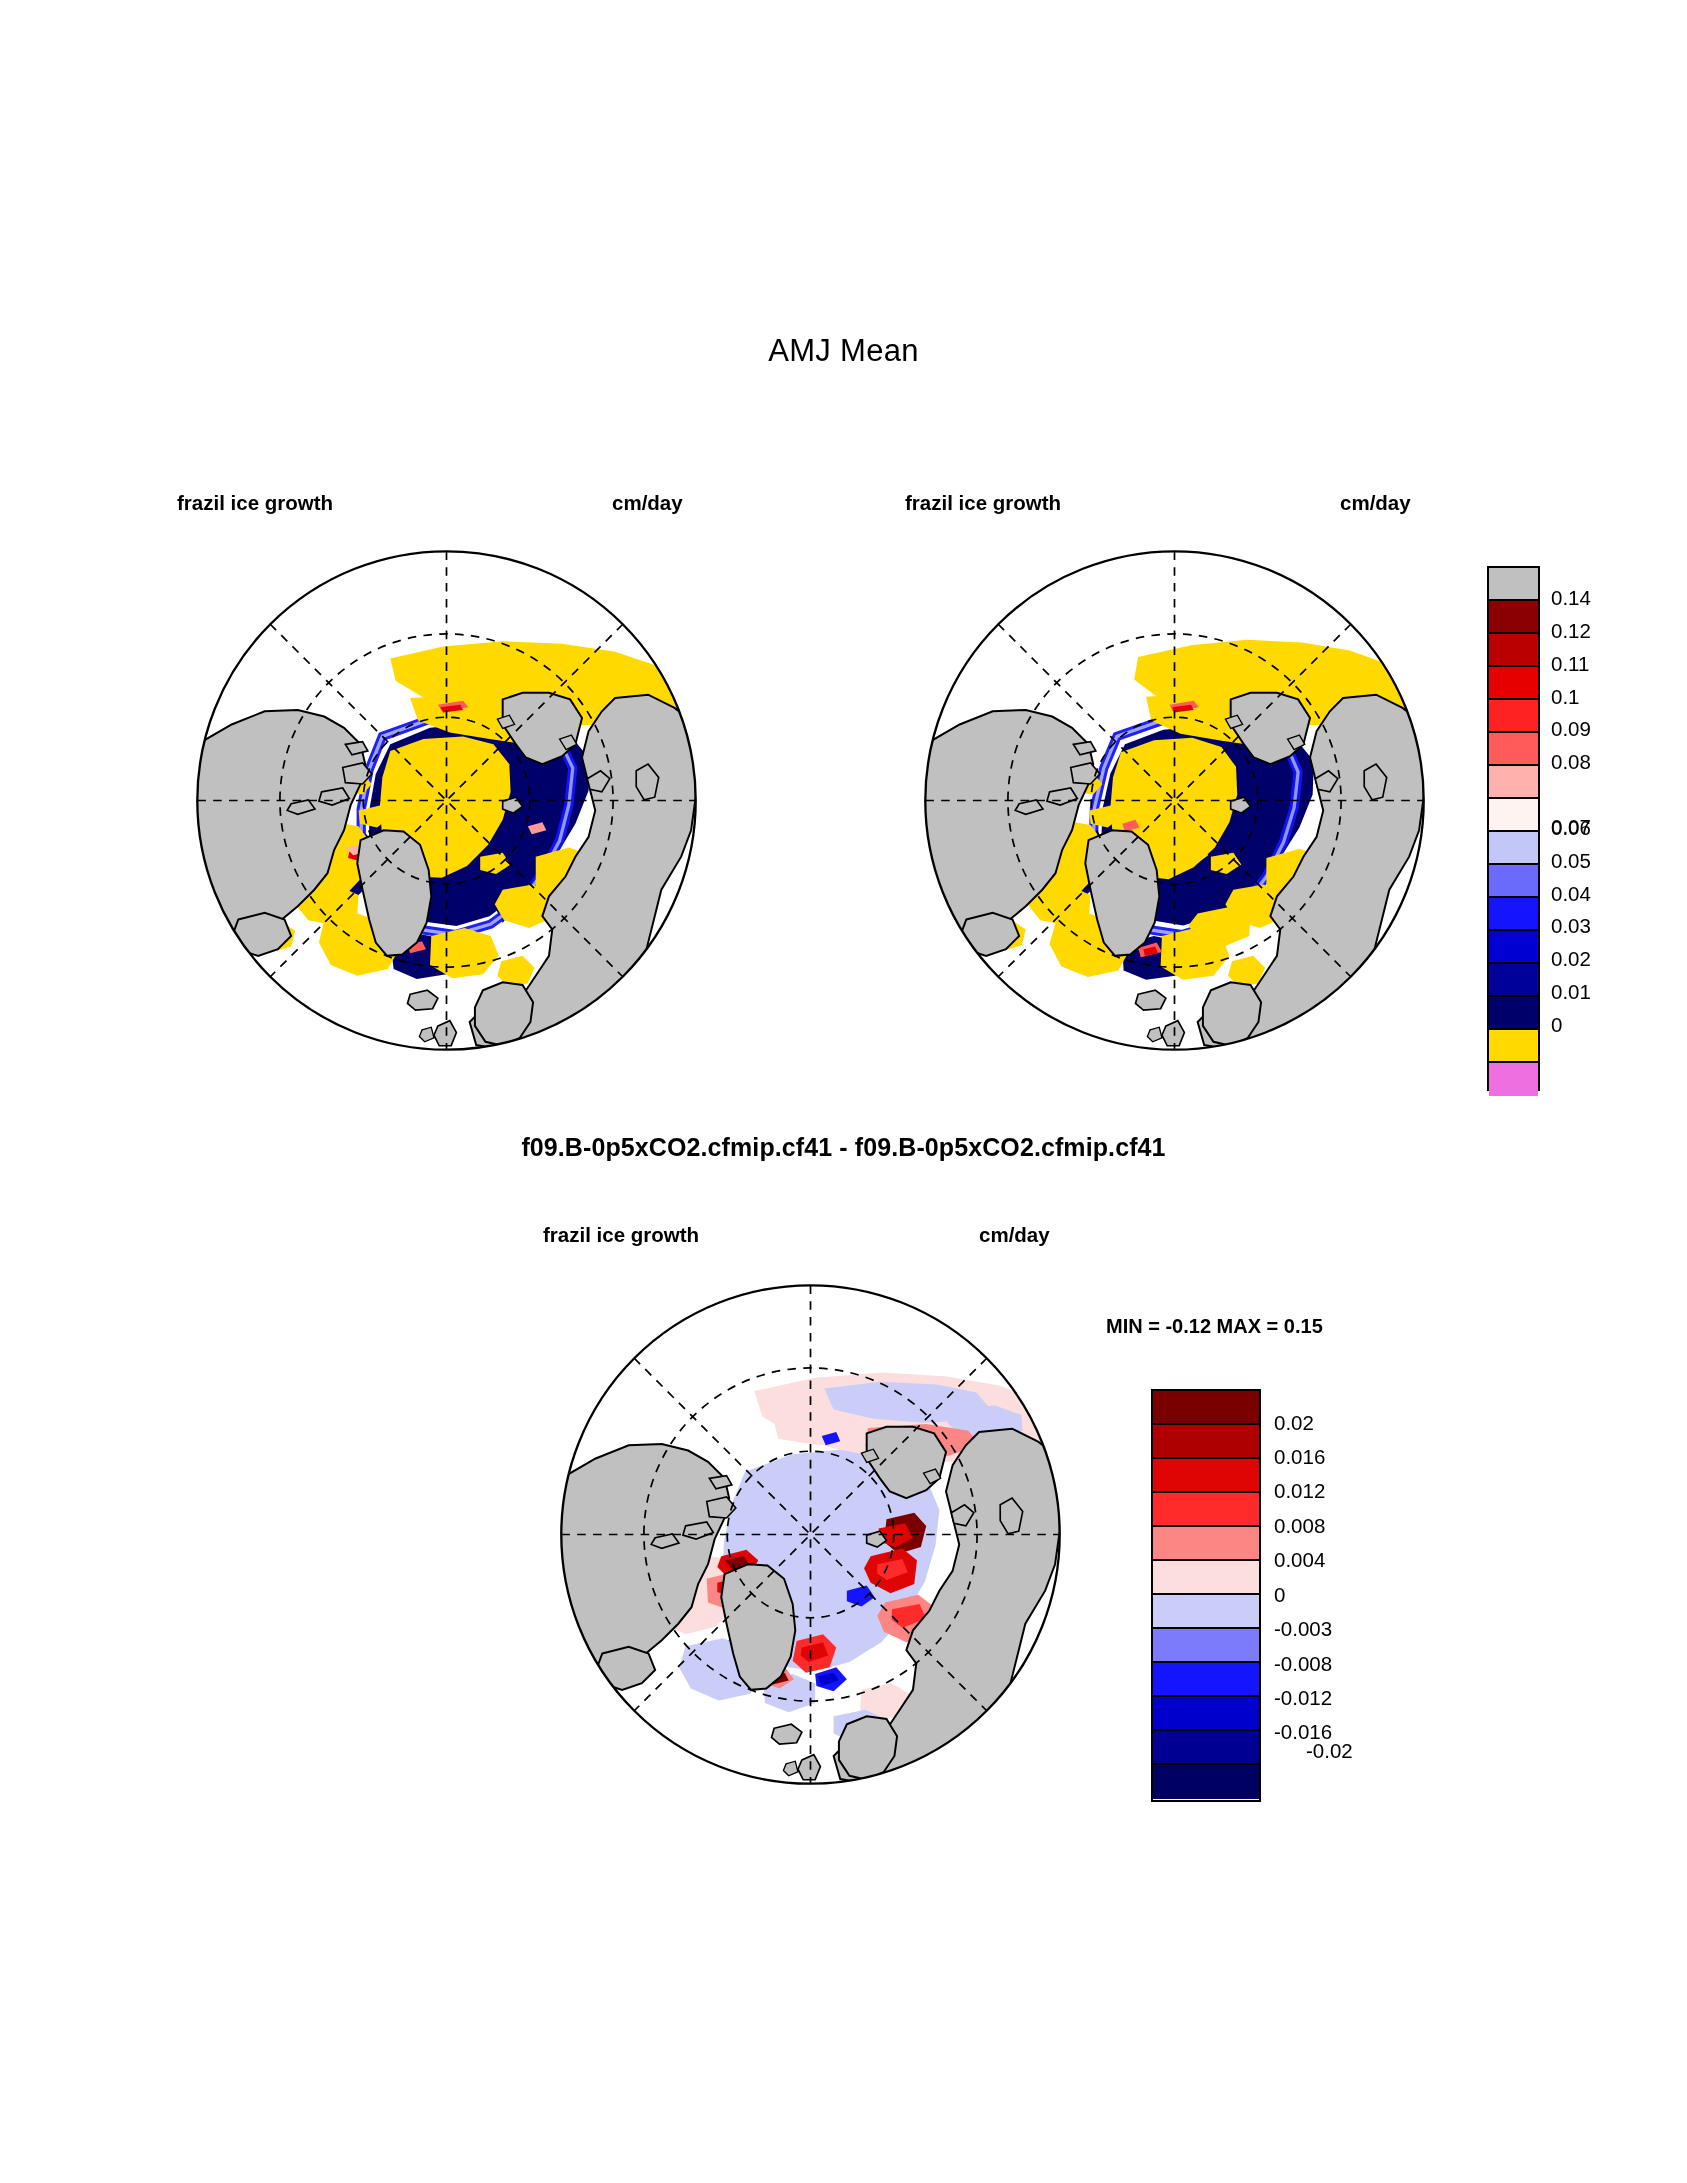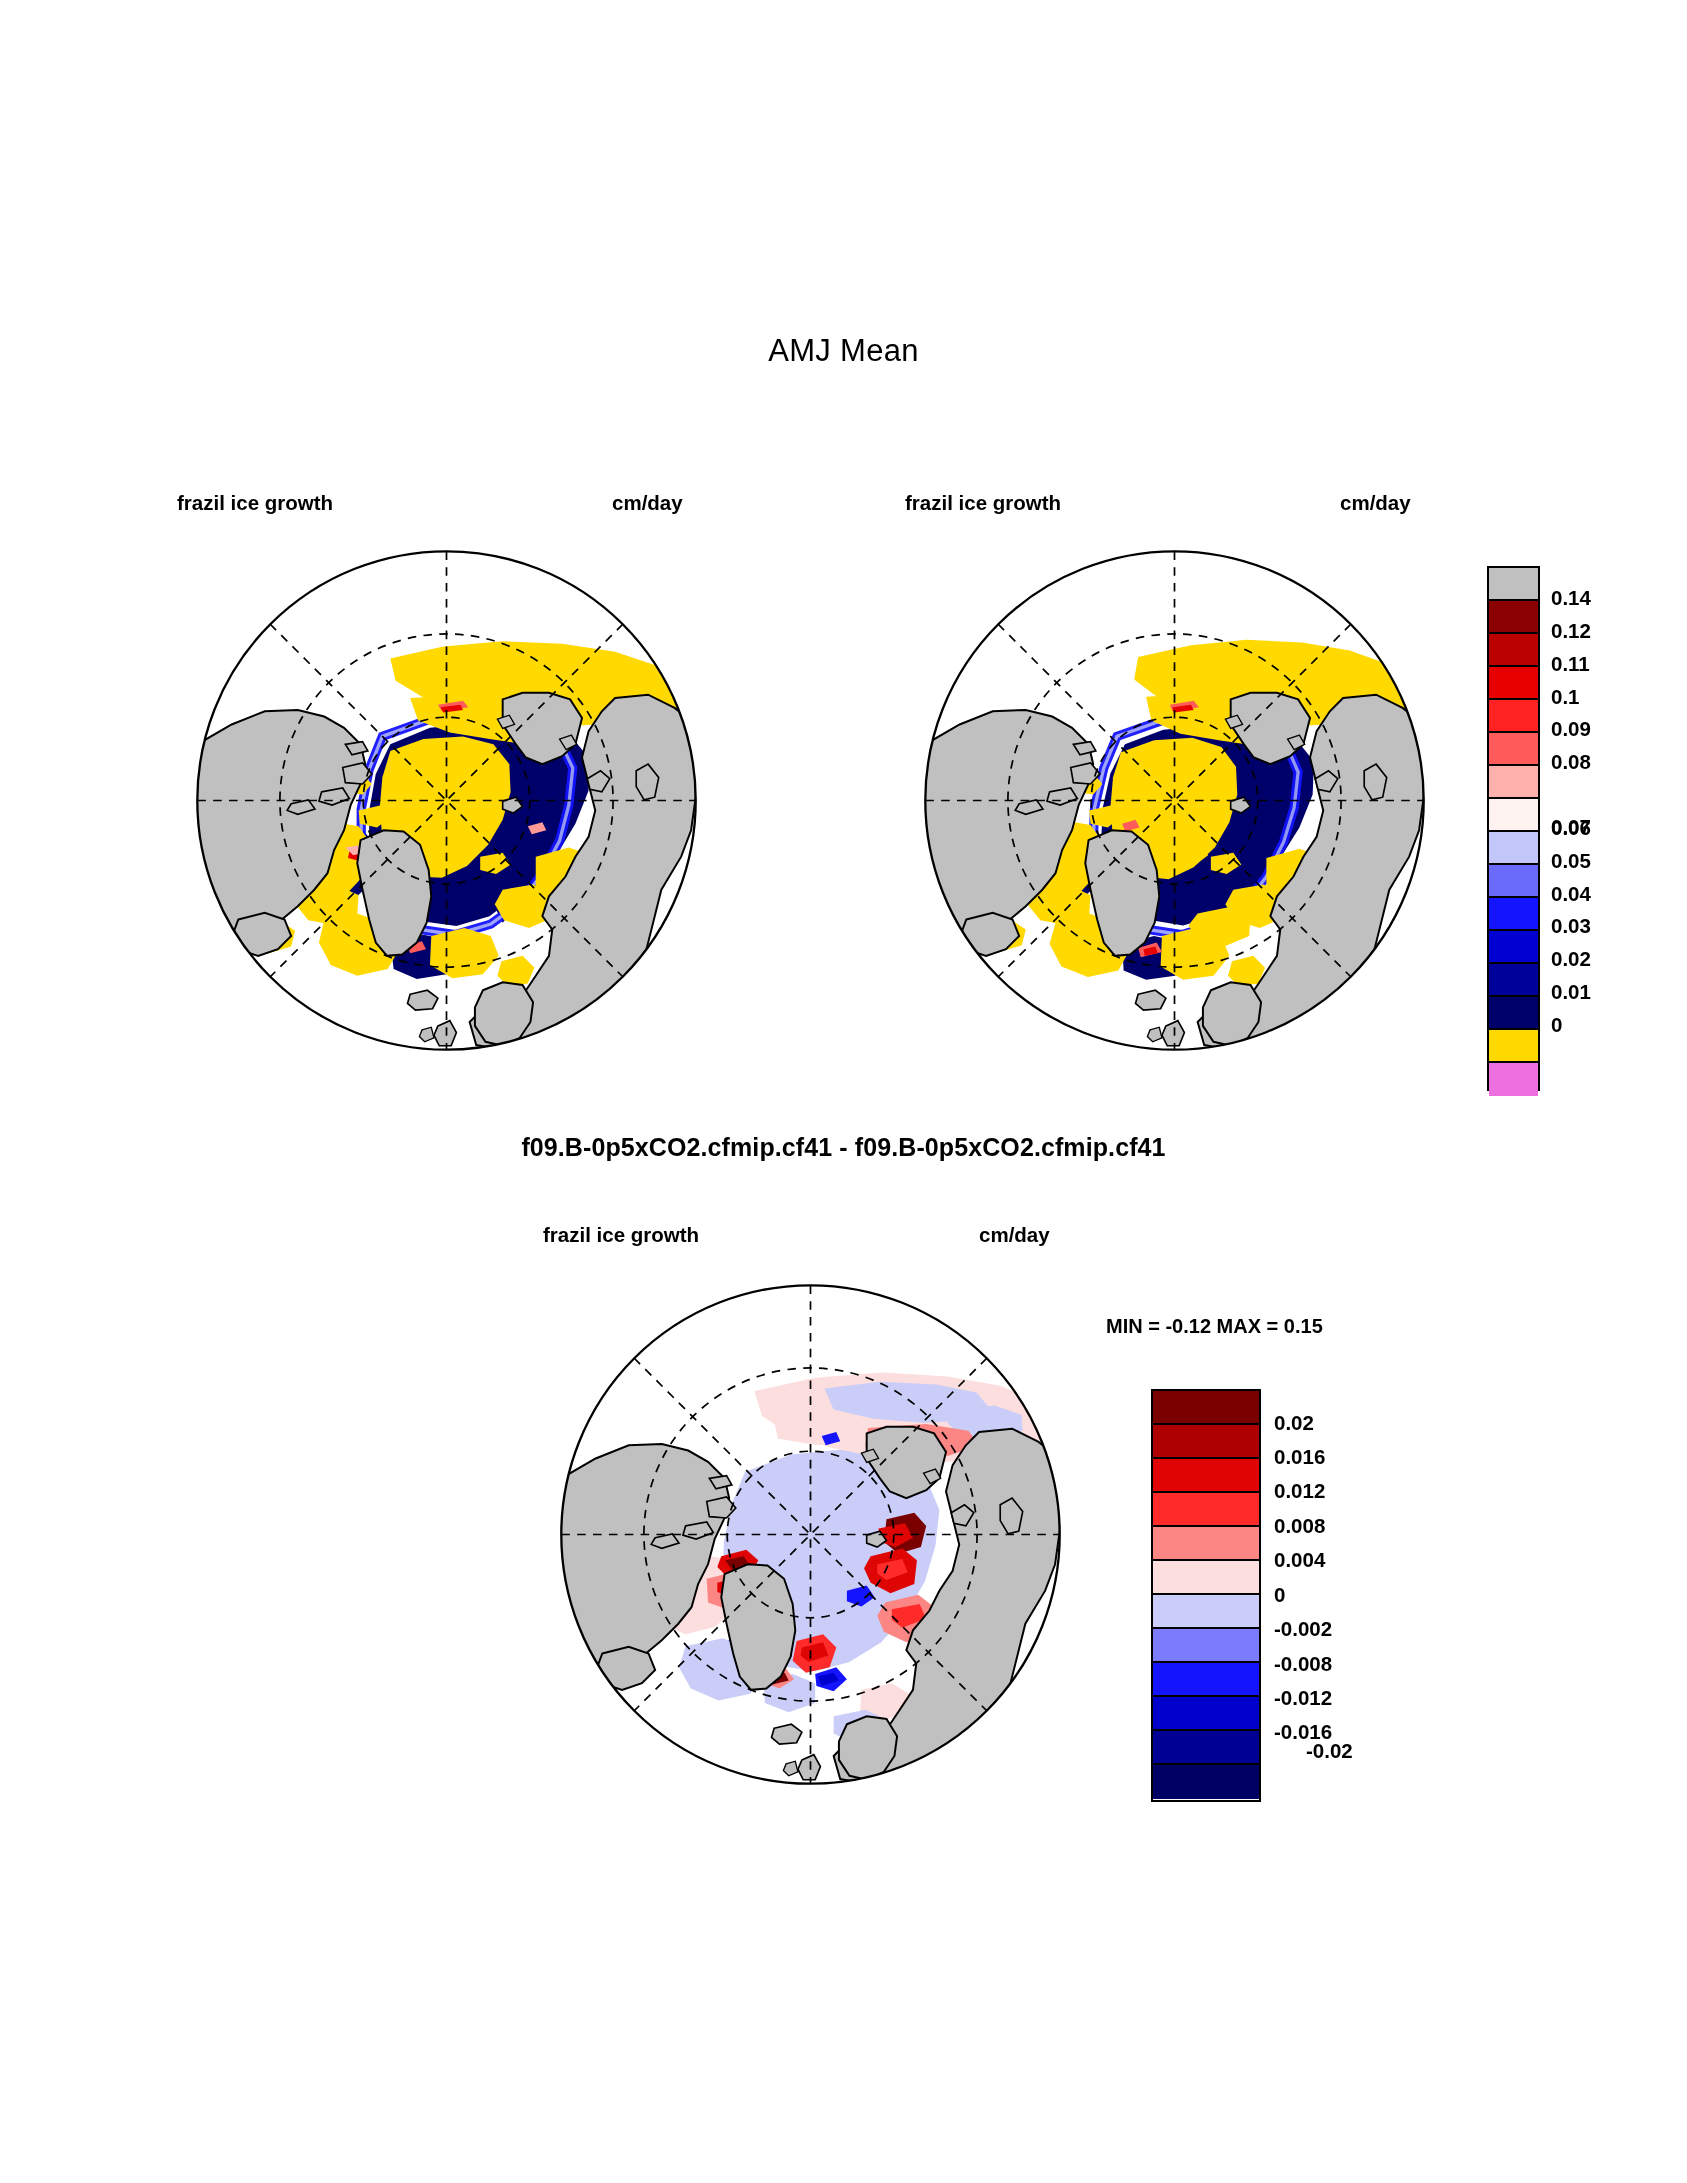--- a/index.html
+++ b/index.html
@@ -27,21 +27,21 @@
   
   .map{position:absolute;}
   .map svg{display:block;}
 
   
   .cbar{position:absolute;}
   .cbar .swatches{position:absolute;left:0;top:0;border:2px solid #000;box-sizing:border-box;}
   .cbar .sw{width:100%;box-sizing:border-box;border-bottom:2px solid #000;}
   .cbar .sw:last-child{border-bottom:none;}
   .cbar .labels{position:absolute;top:0;}
-  .cbar .lab{position:absolute;font-size:20.5px;font-weight:bold;white-space:nowrap;}
+  .cbar .lab{position:absolute;font-size:20.5px;font-weight:normal;white-space:nowrap;}
 
   .cbar-main .lab{text-align:left;}
   .cbar-diff .lab{text-align:left;}
 
   .minmax{
     position:absolute;font-size:20px;font-weight:bold;white-space:nowrap;
   }
 </style>
 </head>
 <body>
@@ -410,21 +410,21 @@
         <div class="sw" style="height: 34px; background: rgb(0, 0, 147);"></div>
         <div class="sw" style="height: 34px; background: rgb(0, 0, 99);"></div>
       </div>
     <div class="labels" id="cb-diff-lab" style="left:123px;width:122px;height:413px;">
         <div class="lab" style="top: 22px;">0.02</div>
         <div class="lab" style="top: 56px;">0.016</div>
         <div class="lab" style="top: 90px;">0.012</div>
         <div class="lab" style="top: 125px;">0.008</div>
         <div class="lab" style="top: 159px;">0.004</div>
         <div class="lab" style="top: 194px;">0</div>
-        <div class="lab" style="top: 228px;">-0.002</div>
+        <div class="lab" style="top: 228px;">-0.003</div>
         <div class="lab" style="top: 263px;">-0.008</div>
         <div class="lab" style="top: 297px;">-0.012</div>
         <div class="lab" style="top: 331px;">-0.016</div>
         <div class="lab" style="top: 350px; margin-left: 32px;">-0.02</div>
       </div>
   </div>
 
 </div>
 
 

